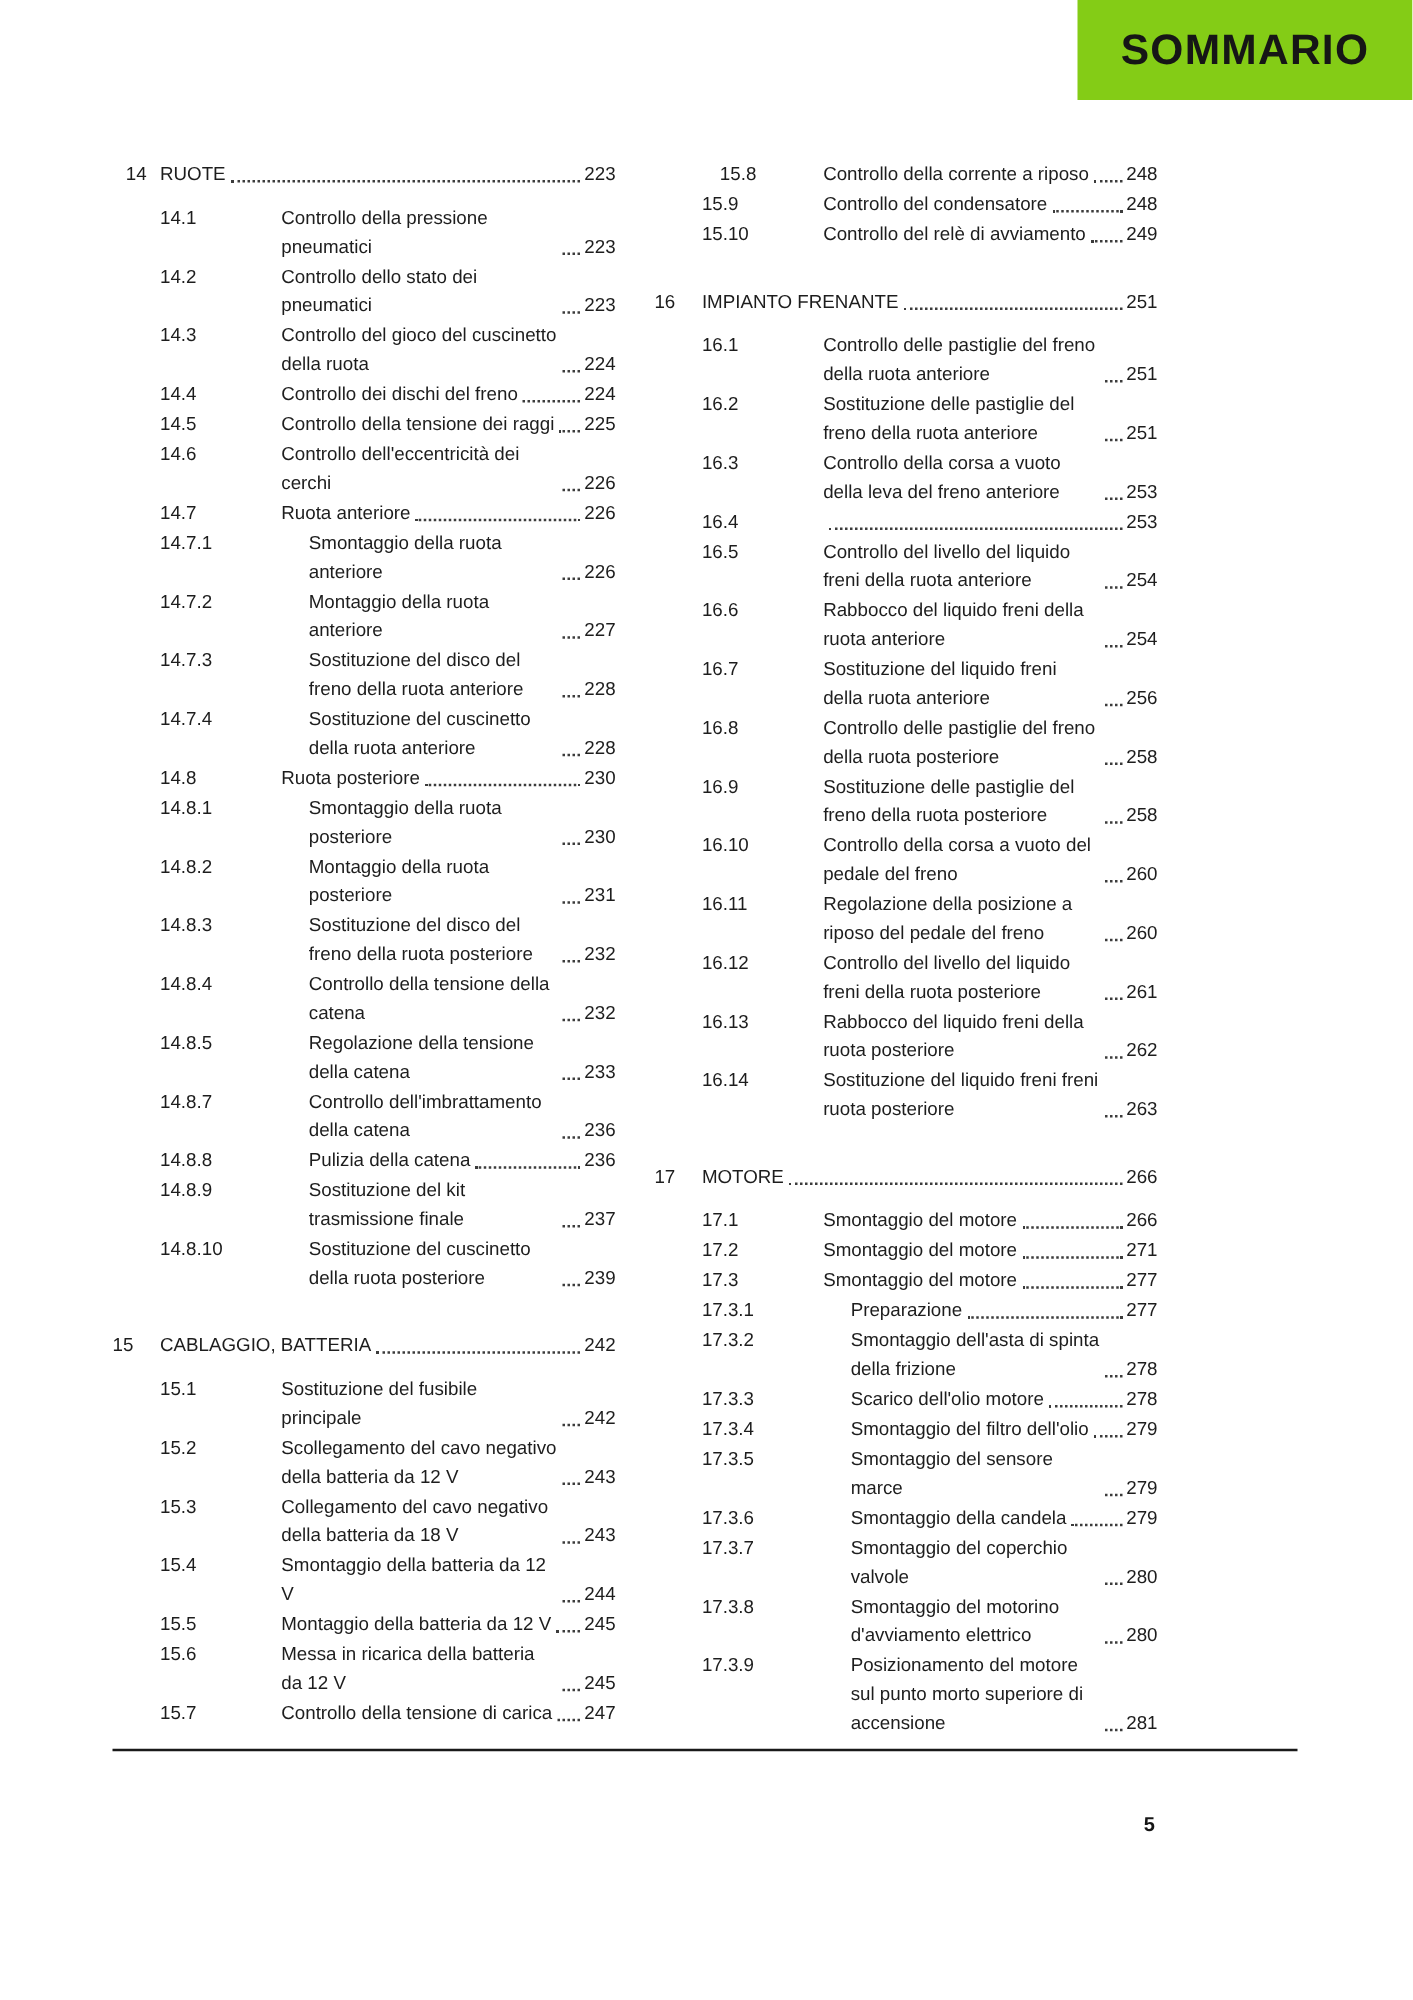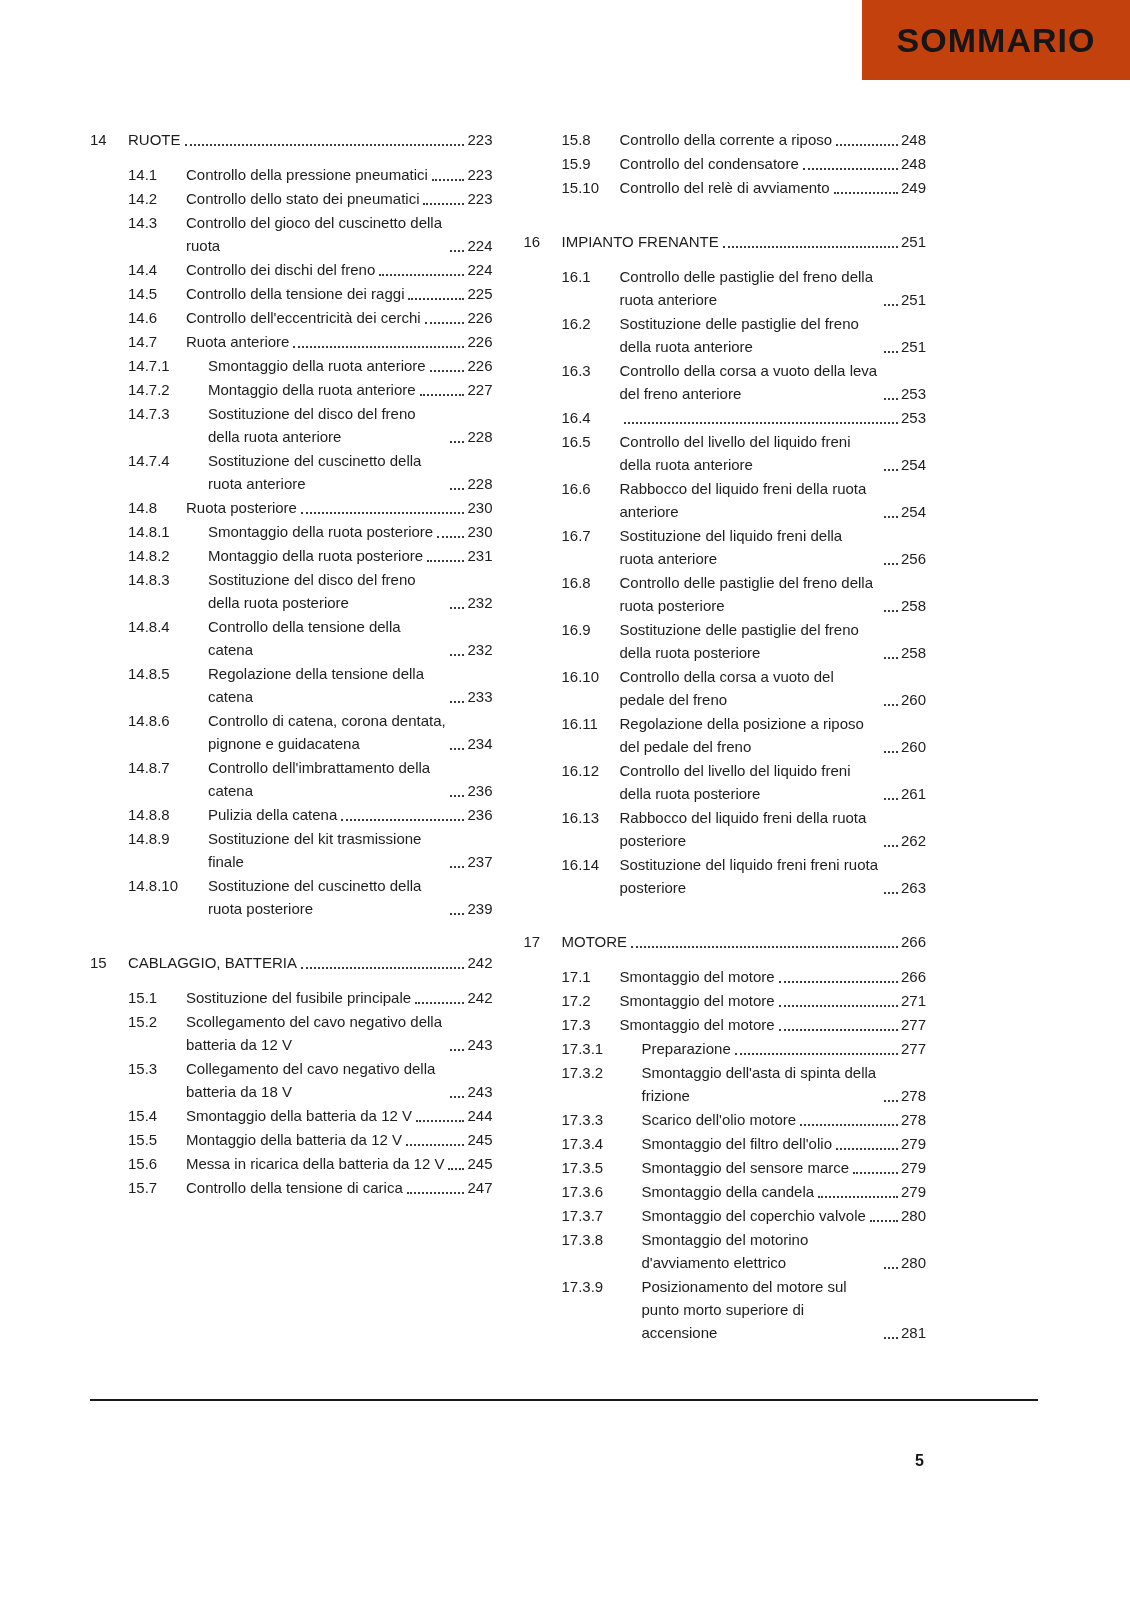--- a/index.html
+++ b/index.html
@@ -30,23 +30,23 @@
     display: flex; gap: 31px;
   }
   .toc-col { flex: 1 1 0; min-width: 0; }
   .entry {
     display: flex;
     font-size: 15px; line-height: 23px;
     margin-bottom: 1px;
   }
   .entry .num { flex: none; }
   .level-chapter { margin-top: 31px; margin-bottom: 12px; }
-  .toc-col .entry:first-child { margin-top: 0; }
+  .toc-col .entry:first-child { margin-top: 0; text-align: center; }
   .level-chapter .num { width: 38px; }
-  .level-section, .level-subsection { padding-left: 38px; }
+  .level-section, .level-subsection { padding-left: 38px; gap: 39px; }
   .level-section .num { width: 58px; }
   .level-subsection .num { width: 80px; }
   .entry .body {
     flex: 1 1 auto; min-width: 0;
     display: flex; align-items: flex-end;
   }
   .entry .title { flex: 0 1 auto; }
   .entry .leader {
     flex: 1 1 14px; min-width: 14px;
     margin: 0 3px 5px 4px;
@@ -62,21 +62,21 @@
     position: absolute; left: 890px; top: 1452px;
     width: 34px; text-align: right;
     font-size: 16px; font-weight: 700; color: #161616;
   }
 </style>
 </head>
 <body style="color: rgb(29, 29, 29);">
 
 <div class="page">
 
-  <div class="header-band" style="background: #c2410c;">
+  <div class="header-band" style="background: #84cc16;">
     <div class="header-title">SOMMARIO</div>
   </div>
 
   <div class="toc">
     <div class="toc-col" id="col-left">
         <div class="entry level-chapter">
           <span class="num">14</span>
           <span class="body">
             <span class="title">RUOTE</span>
             <span class="leader"></span>
@@ -210,28 +210,20 @@
             <span class="leader"></span>
             <span class="page-num">232</span>
           </span>
         </div>
         <div class="entry level-subsection">
           <span class="num">14.8.5</span>
           <span class="body">
             <span class="title">Regolazione della tensione della catena</span>
             <span class="leader"></span>
             <span class="page-num">233</span>
-          </span>
-        </div>
-        <div class="entry level-subsection">
-          <span class="num">14.8.6</span>
-          <span class="body">
-            <span class="title">Controllo di catena, corona dentata, pignone e guidacatena</span>
-            <span class="leader"></span>
-            <span class="page-num">234</span>
           </span>
         </div>
         <div class="entry level-subsection">
           <span class="num">14.8.7</span>
           <span class="body">
             <span class="title">Controllo dell'imbrattamento della catena</span>
             <span class="leader"></span>
             <span class="page-num">236</span>
           </span>
         </div>

